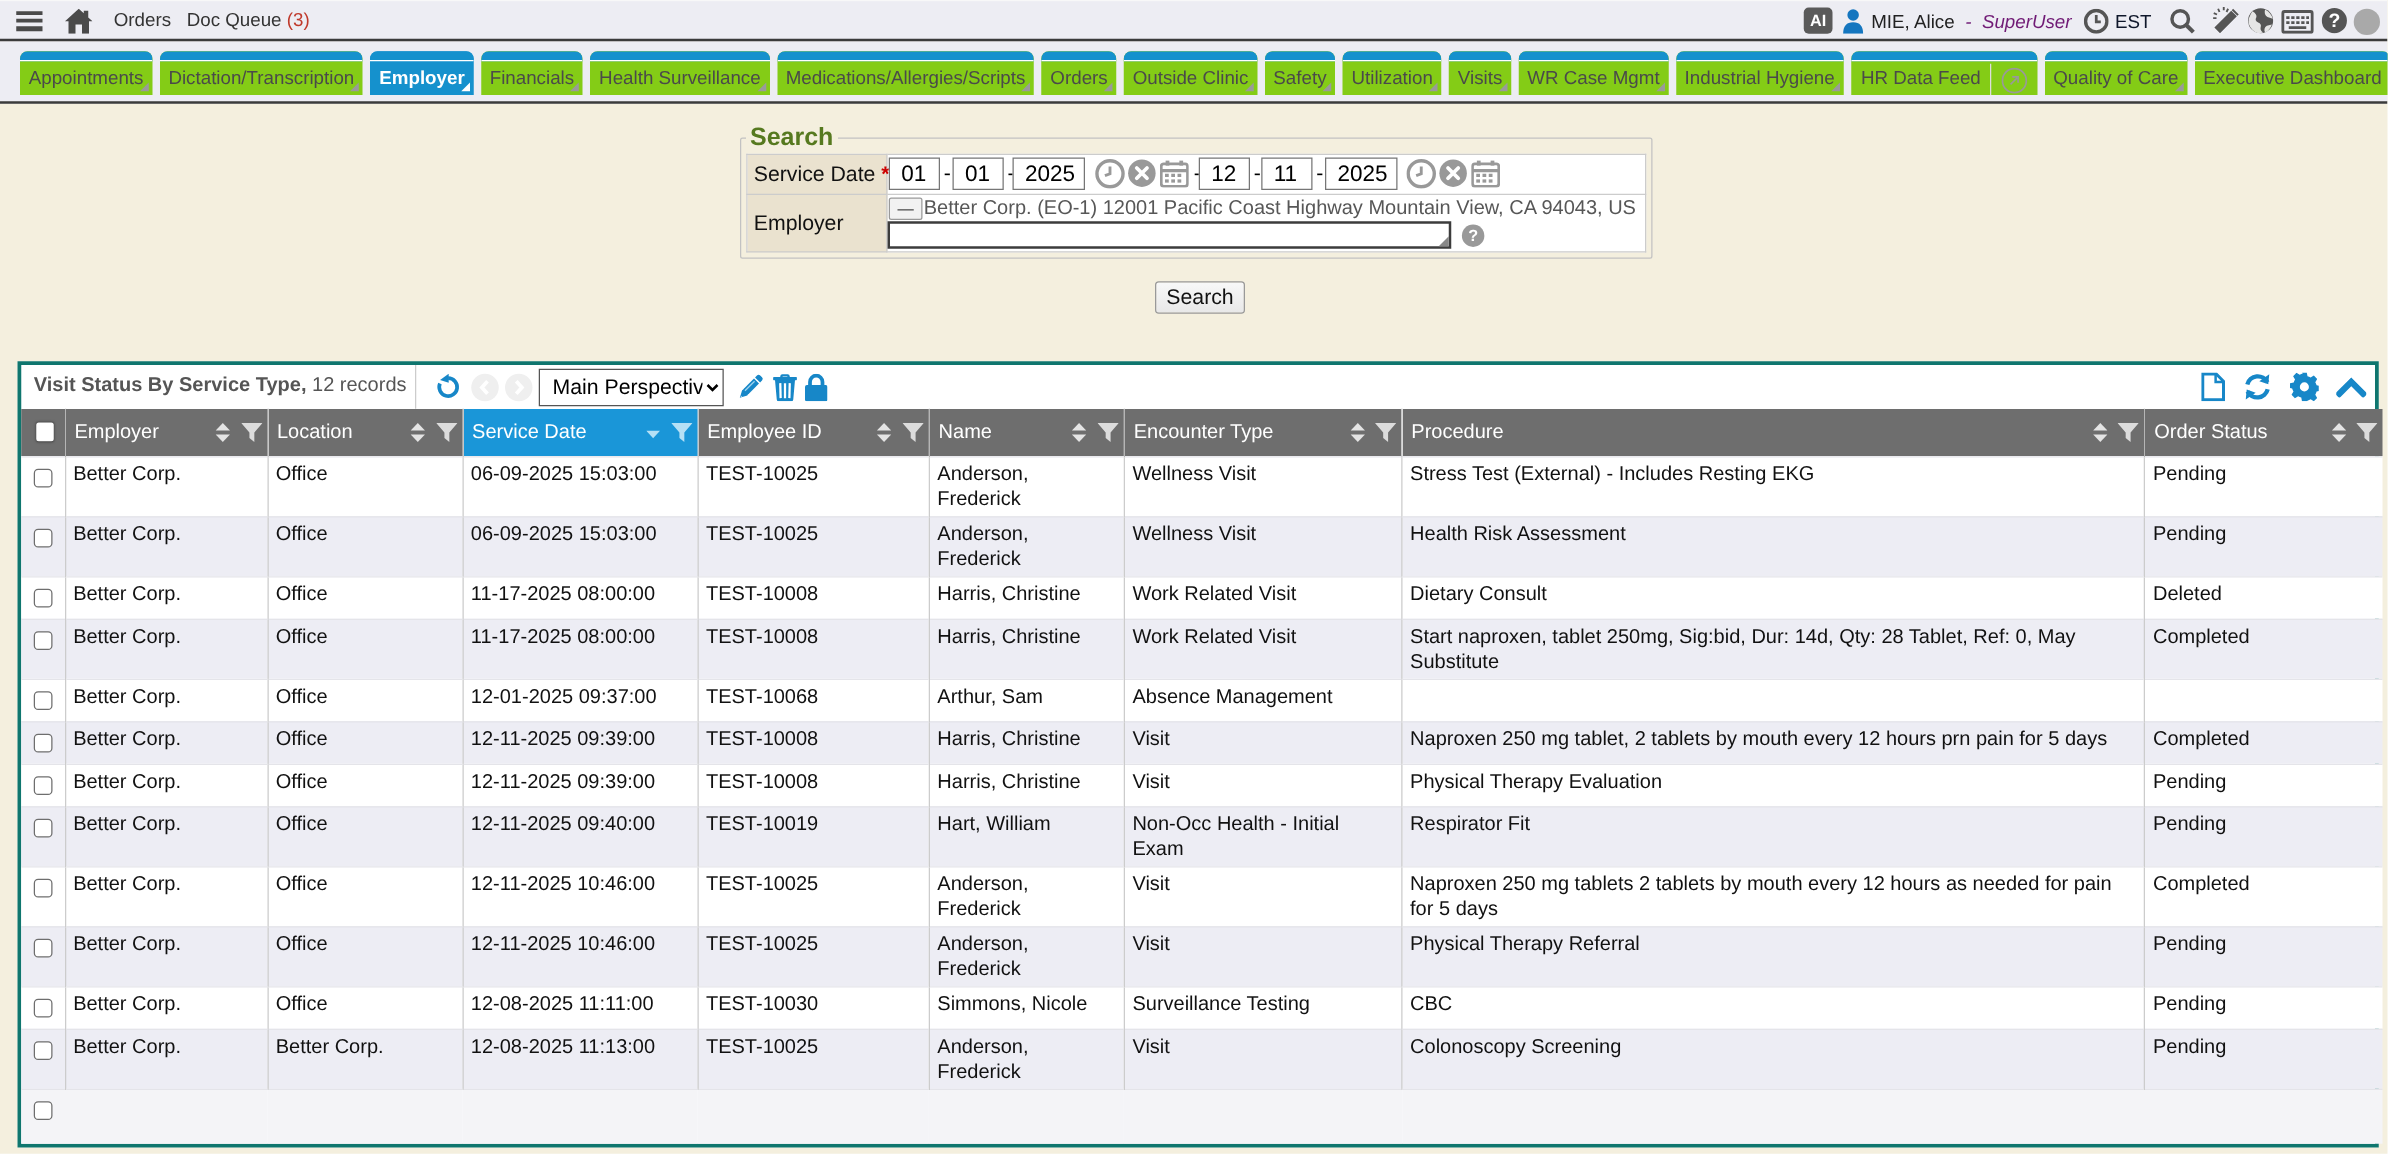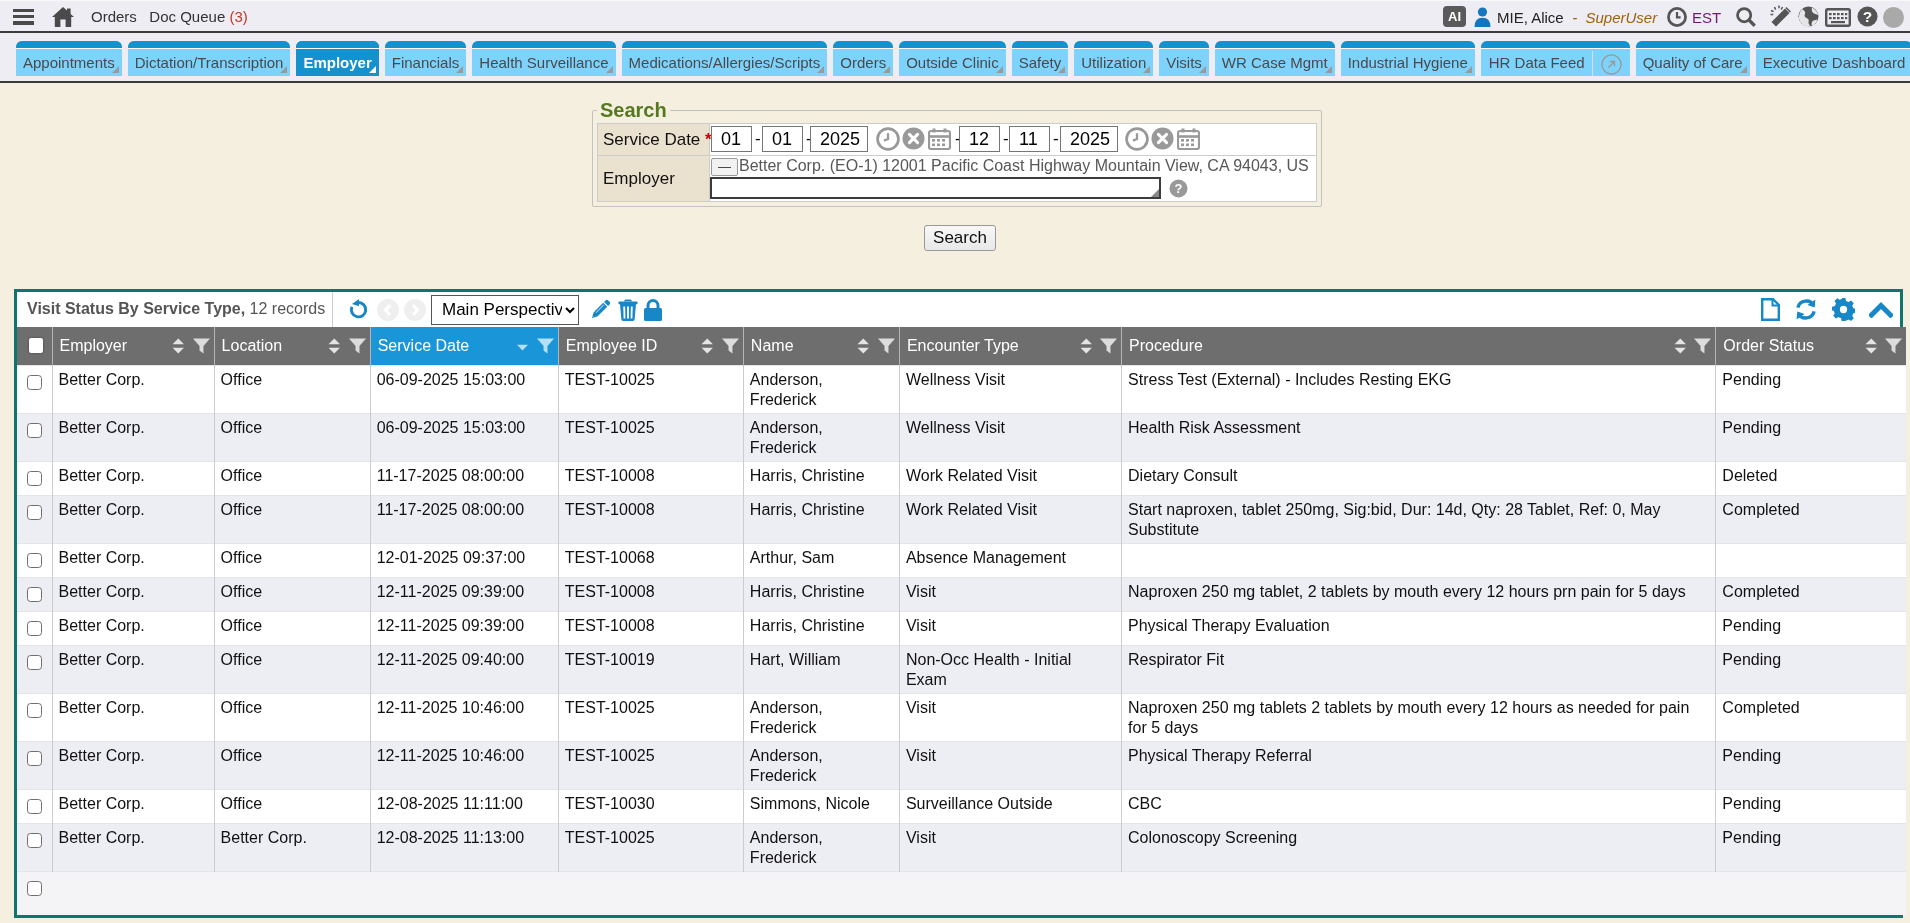--- a/index.html
+++ b/index.html
@@ -11,27 +11,27 @@
 #topbar .left { position: absolute; left: 0; top: 0; height: 31px; display: flex; align-items: center; }
 .burger { width: 21px; height: 16px; margin-left: 13px; display: flex; flex-direction: column; justify-content: space-between; }
 .burger div { height: 3.5px; background: #4a4a4a; }
 .homeico { margin-left: 18px; }
 .crumb { margin-left: 17px; font-size: 15px; color: #333; }
 .crumb .red { color: #c0392b; }
 #topbar .right { position: absolute; left: 1440px; top: 0; width: 470px; height: 31px; }
 #topbar .right > * { position: absolute; }
 .aibadge { left: 3px; top: 5px; width: 23px; height: 21px; background: #5a5a5a; color: #fff; font-weight: bold; font-size: 13px; border-radius: 4px; display: flex; align-items: center; justify-content: center; text-align: right; }
 .uname { left: 57px; top: 8px; font-size: 15px; color: #222; }
-.urole { left: 128px; top: 8px; font-size: 15px; color: #a16207; font-style: italic; }
-.est { left: 252px; top: 8px; font-size: 15px; color: #701a75; }
+.urole { left: 128px; top: 8px; font-size: 15px; color: #701a75; font-style: italic; }
+.est { left: 252px; top: 8px; font-size: 15px; color: #0f172a; }
 .graydot { left: 443px; top: 6px; width: 21px; height: 21px; border-radius: 50%; background: #a9a9a9; }
 
 
 #tabbar { background: #ededf3; border-bottom: 2px solid #3b3b3b; height: 50px; padding: 8px 0 0 16px; white-space: nowrap; }
-.tab { display: inline-block; position: relative; margin-right: 6px; border-radius: 6px 6px 0 0; overflow: hidden; background: #7dd3fc; height: 35px; vertical-align: top; }
+.tab { display: inline-block; position: relative; margin-right: 6px; border-radius: 6px 6px 0 0; overflow: hidden; background: #84cc16; height: 35px; vertical-align: top; }
 .tab .cap { display:block; height: 8px; background: #1591cd; border-bottom: 1px solid #fff; }
 .tab .lbl { display:block; font-size: 15px; color: #4a4a4a; padding: 5px 7px 0 7px; text-align: center; }
 .tab.sel { background: #1591cd; }
 .tab.sel .lbl { color: #fff; font-weight: bold; }
 .fold { position: absolute; right: 3px; bottom: 3px; width: 0; height: 0; border-left: 7px solid transparent; border-bottom: 7px solid #9a9a9a; }
 .tab.sel .fold { border-bottom-color: #fff; }
 .vs { position: absolute; right: 37px; top: 10px; width: 1px; height: 25px; background: #ddd; }
 
 
 #searchwrap { padding-top: 16px; }
@@ -555,21 +555,21 @@
         </tr>
     <tr class="odd datarow h34">
           <td>
             <span class="cb"></span>
           </td>
           <td>Better Corp.</td>
           <td>Office</td>
           <td>12-08-2025 11:11:00</td>
           <td>TEST-10030</td>
           <td>Simmons, Nicole</td>
-          <td>Surveillance Outside</td>
+          <td>Surveillance Testing</td>
           <td>CBC</td>
           <td>Pending</td>
         </tr>
     <tr class="even datarow h48">
           <td>
             <span class="cb"></span>
           </td>
           <td>Better Corp.</td>
           <td>Better Corp.</td>
           <td>12-08-2025 11:13:00</td>

